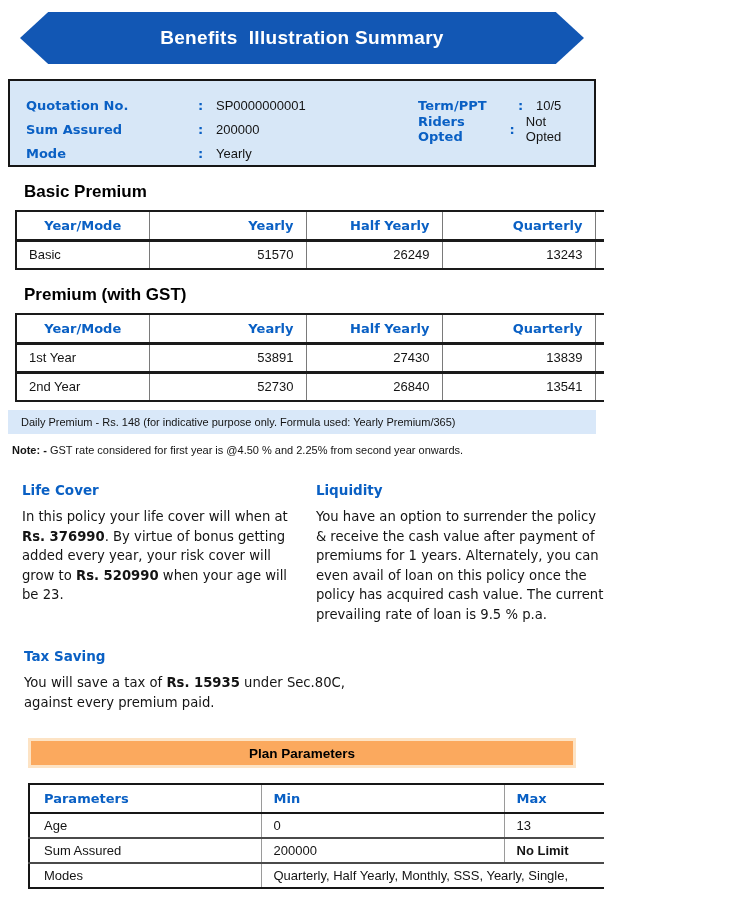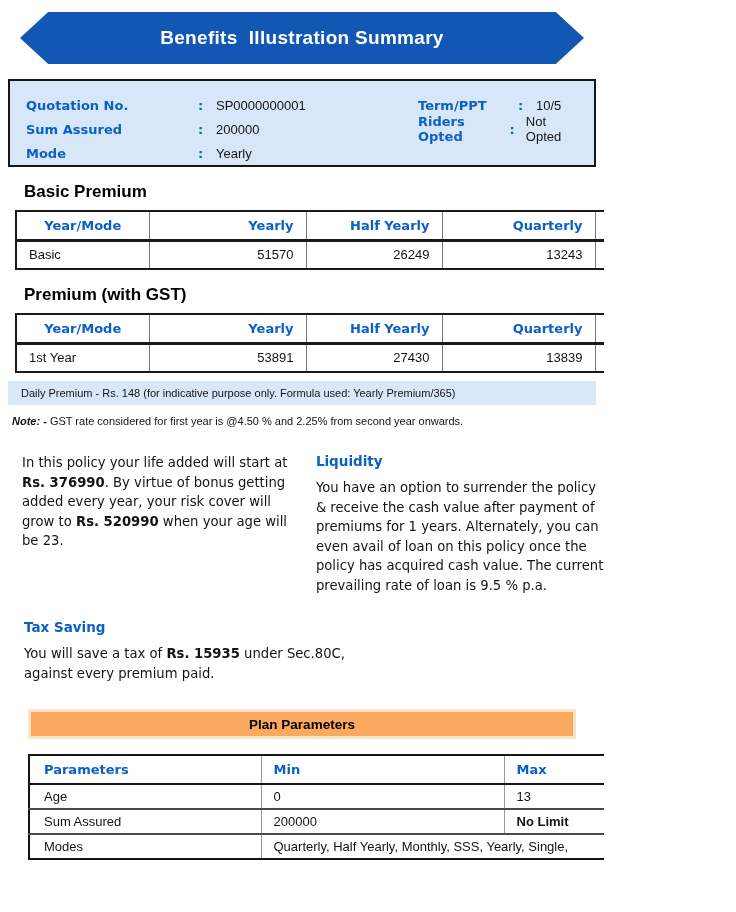--- a/index.html
+++ b/index.html
@@ -58,21 +58,21 @@
   .ptable .l { text-align:left; padding-left:12px; }
 
   
   .strip {
     margin:8px 8px 0; height:24px; background:#D9E8F9; display:flex;
     align-items:center; padding-left:13px; font-size:11px; color:#141414;
   }
 
   
   .note { margin:10px 0 0 12px; font-size:11px; color:#141414; }
-  .note b { font-weight:bold;font-style:italic; }
+  .note b { font-weight:bold; }
 
   
   .cols { display:flex; margin-top:26px; }
   .col-left  { margin-left:22px; width:340px; }
   .col-right { margin-left:14px; width:350px; }
   .info-heading {
     color:#0A60C4; font-weight:bold; font-size:13.5px; margin-bottom:9px;
     font-family:"DejaVu Sans", sans-serif;
   }
   .info-text {
@@ -192,35 +192,43 @@
       </tr>
     </thead>
     <tbody>
       <tr>
         <td class="l">1st Year</td>
         <td class="r">53891</td>
         <td class="r">27430</td>
         <td class="r">13839</td>
         <td class="r">4640</td>
       </tr>
+      <tr>
+        <td class="l">2nd Year</td>
+        <td class="r">52730</td>
+        <td class="r">26840</td>
+        <td class="r">13541</td>
+        <td class="r">4540</td>
+      </tr>
     </tbody>
   </table>
 
   <div class="strip">
     <span>Daily Premium - Rs. 148 (for indicative purpose only. Formula used: Yearly Premium/365)</span>
   </div>
 
   <div class="note">
     <b>Note: -</b><span> GST rate considered for first year is @4.50 % and 2.25% from second year onwards.</span>
   </div>
 
   <div class="cols">
     <div class="col-left">
+      <div class="info-heading">Life Cover</div>
       <div class="info-text">
-        <span>In this policy your life added will start at </span><b>Rs. 376990</b><span>. By virtue of bonus getting added every year, your risk cover will grow to </span><b>Rs. 520990</b><span> when your age will be 23.</span>
+        <span>In this policy your life cover will when at </span><b>Rs. 376990</b><span>. By virtue of bonus getting added every year, your risk cover will grow to </span><b>Rs. 520990</b><span> when your age will be 23.</span>
       </div>
     </div>
     <div class="col-right">
       <div class="info-heading">Liquidity</div>
       <div class="info-text">You have an option to surrender the policy &amp; receive the cash value after payment of premiums for 1 years. Alternately, you can even avail of loan on this policy once the policy has acquired cash value. The current prevailing rate of loan is 9.5 % p.a.</div>
     </div>
   </div>
 
   <div class="tax-block">
     <div class="info-heading">Tax Saving</div>

